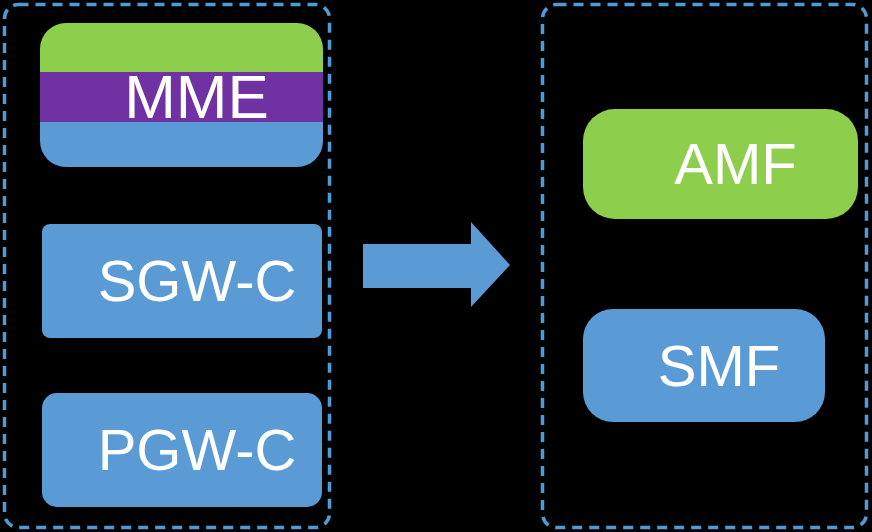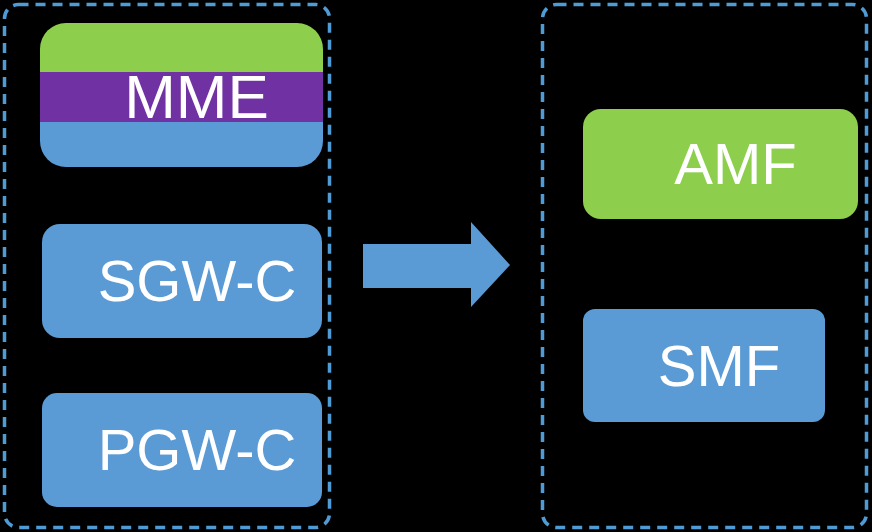--- a/index.html
+++ b/index.html
@@ -67,45 +67,45 @@
     z-index: 1;
   }
   .stripe-green  { height: 49px; background: var(--green, #8DCF4D); }
   .stripe-purple { height: 50px; background: var(--purple, #7031A2); }
   .stripe-blue   { flex: 1; background: var(--blue, #5B9BD5); }
   .node-sgwc {
     left: 42px;
     top: 224px;
     width: 250px;
     height: 114px;
-    border-radius: 18px;
+    border-radius: 8px;
     background: var(--blue, #5B9BD5);
   }
   .node-pgwc {
     left: 42px;
     top: 393px;
     width: 250px;
     height: 114px;
     border-radius: 15px;
     background: var(--blue, #5B9BD5);
   }
   .node-amf {
     left: 583px;
     top: 109px;
     width: 245px;
     height: 110px;
-    border-radius: 18px;
+    border-radius: 32px;
     background: var(--green, #8DCF4D);
   }
   .node-smf {
     left: 583px;
     top: 309px;
     width: 212px;
     height: 113px;
-    border-radius: 12px;
+    border-radius: 30px;
     background: var(--blue, #5B9BD5);
   }
 </style>
 </head>
 <body>
 
 <div class="canvas">
 
   <svg class="shapes-svg" width="872" height="532" viewBox="0 0 872 532">
     <rect class="panel-border" x="4.5" y="4.5" width="325" height="523" rx="14" ry="14"></rect>

